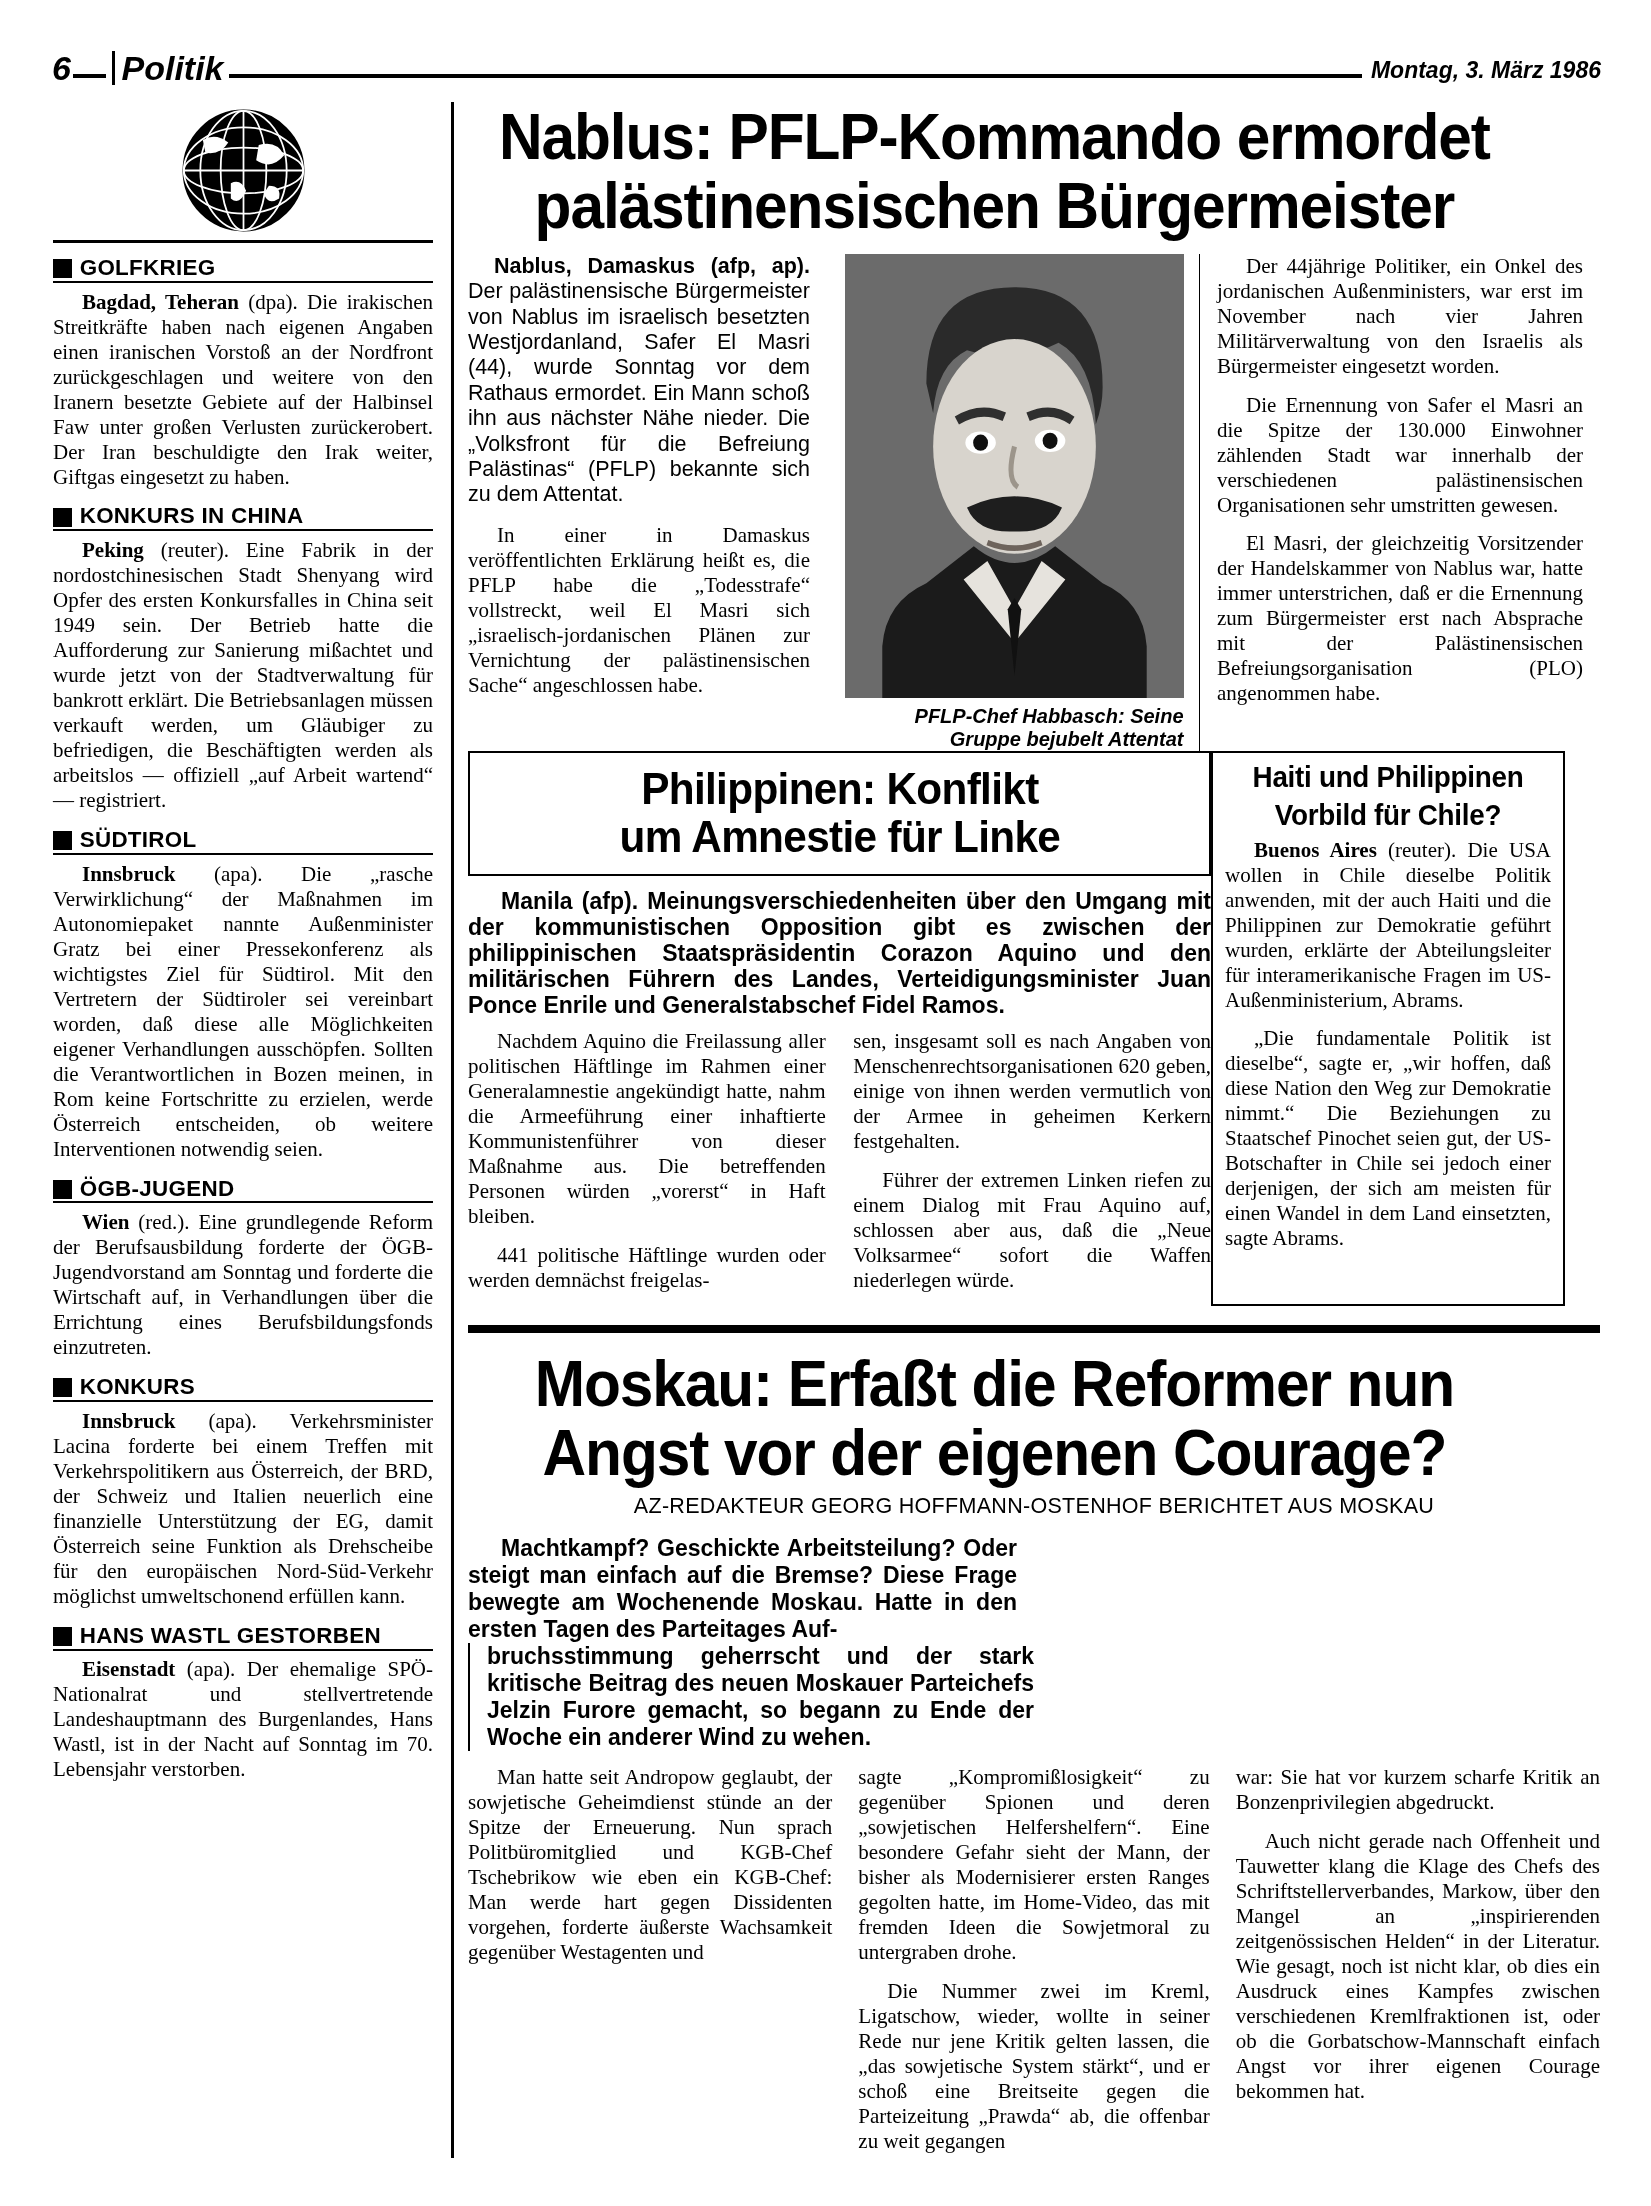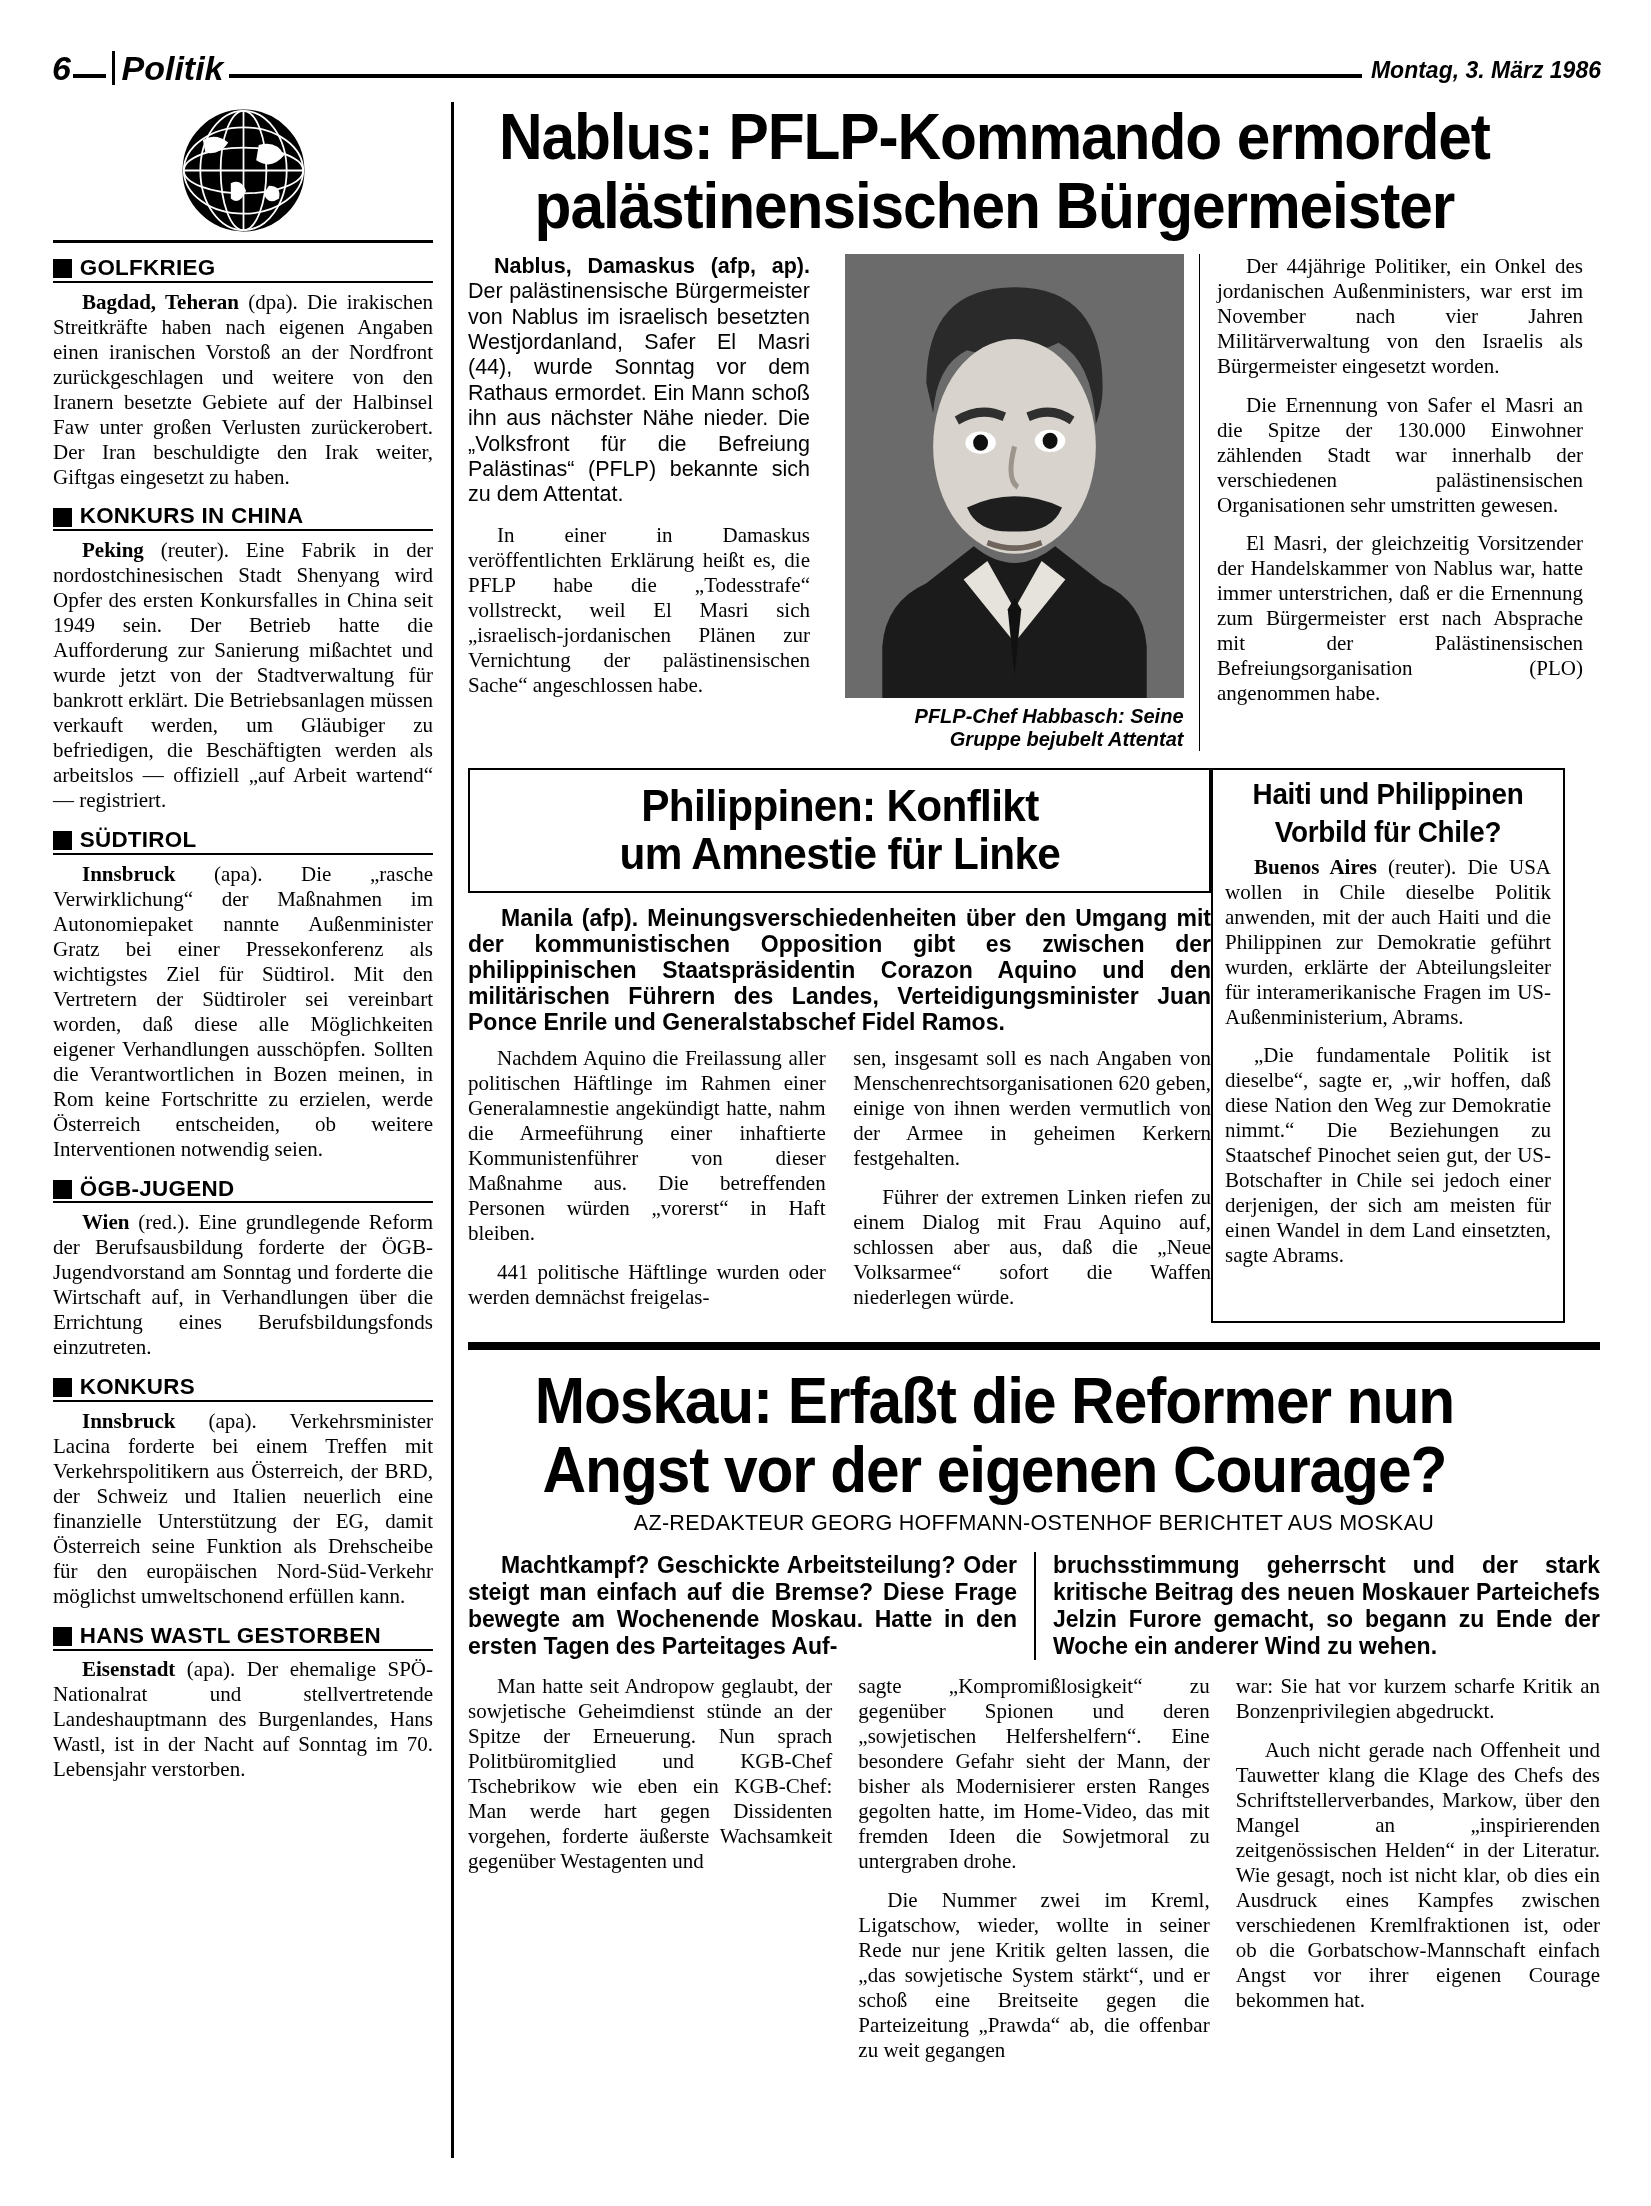--- a/index.html
+++ b/index.html
@@ -110,21 +110,21 @@
     width:100%; height:444px; display:block;
     background:#bdbdbd;
   }
   .photo-caption{
     font-family:"Liberation Sans", sans-serif;
     font-weight:bold; font-style:italic; font-size:20px; line-height:23px;
     text-align:right; margin-top:6.9px;
   }
 
   
-  .mid-row{ display:flex; margin-top:17px; }
+  .mid-row{ display:flex; }
   .phil{ width:743px; }
   .haiti{ width:354px; margin-left:0px; border:2.6px solid #000; box-sizing:border-box; padding:8.6px 12px 10.3px 12px;}
 
   .boxed-hl{
     border:2.6px solid #000; padding:12px 8.6px 13.8px 8.6px; box-sizing:border-box;
   }
   .hl-med{
     font-family:"Liberation Sans", sans-serif;
     font-weight:bold; font-size:45px; line-height:48px; letter-spacing:-0.7px;
     text-align:center; margin:0;
@@ -147,21 +147,21 @@
   .two-col > div:first-child{ padding-right:13.8px; }
   .two-col > div:last-child{ padding-left:13.8px; }
 
   
   .thick-rule{ height:7.7px;background:#000;margin:19px 0 15.5px 0;}
   .byline{
     font-family:"Liberation Sans", sans-serif;
     font-size:21.5px; line-height:26px; letter-spacing:0.3px;
     text-align:center; margin:6.9px 0 15.5px 0;
   }
-  .mos-lead-row{ display:flex; margin-bottom:13.8px;}
+  .mos-lead-row{ display:flex; margin-bottom:13.8px;flex-direction:column;}
   .mos-lead-row > div{ width:50%; box-sizing:border-box;}
   .mos-lead-row > div:first-child{ padding-right:17px;}
   .mos-lead-row > div:last-child{ padding-left:17px; border-left:2.6px solid #000;}
   .mos-lead{
     font-family:"Liberation Sans", sans-serif;
     font-weight:bold; font-size:23px; line-height:27px;
     text-align:justify; text-indent:33px; margin:0;
     hyphens:auto;-webkit-hyphens:auto;
   }
   .mos-lead.noind{ text-indent:0;}

